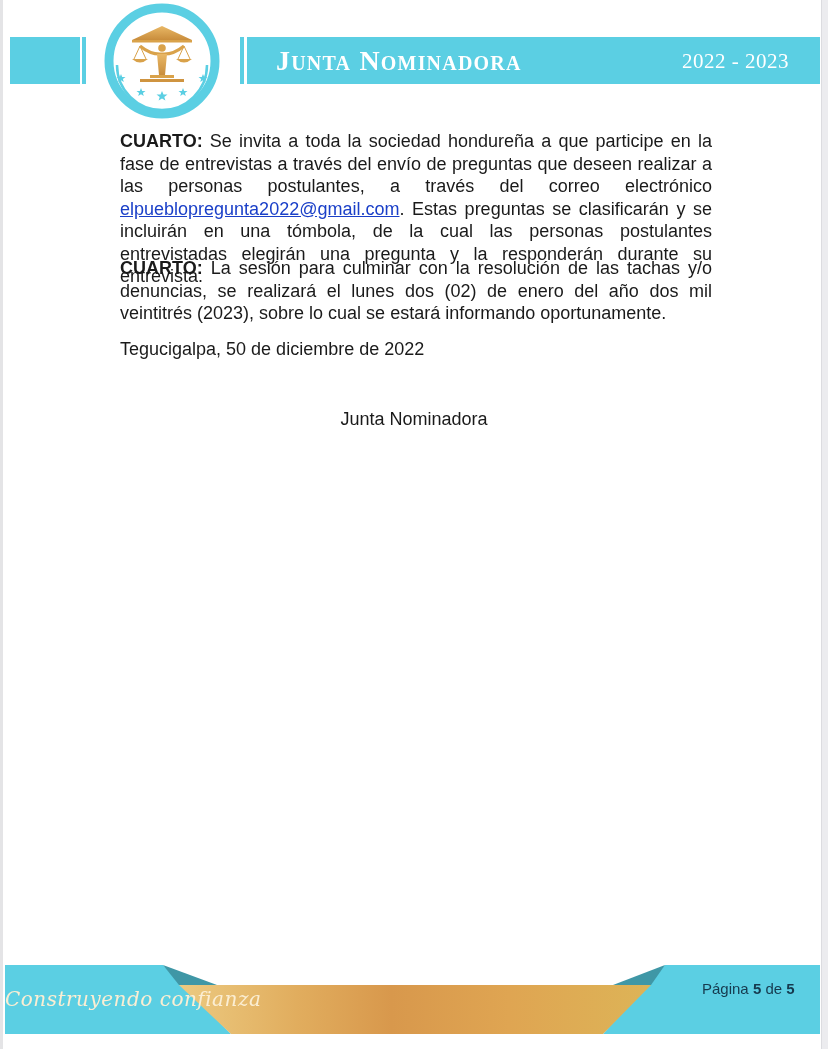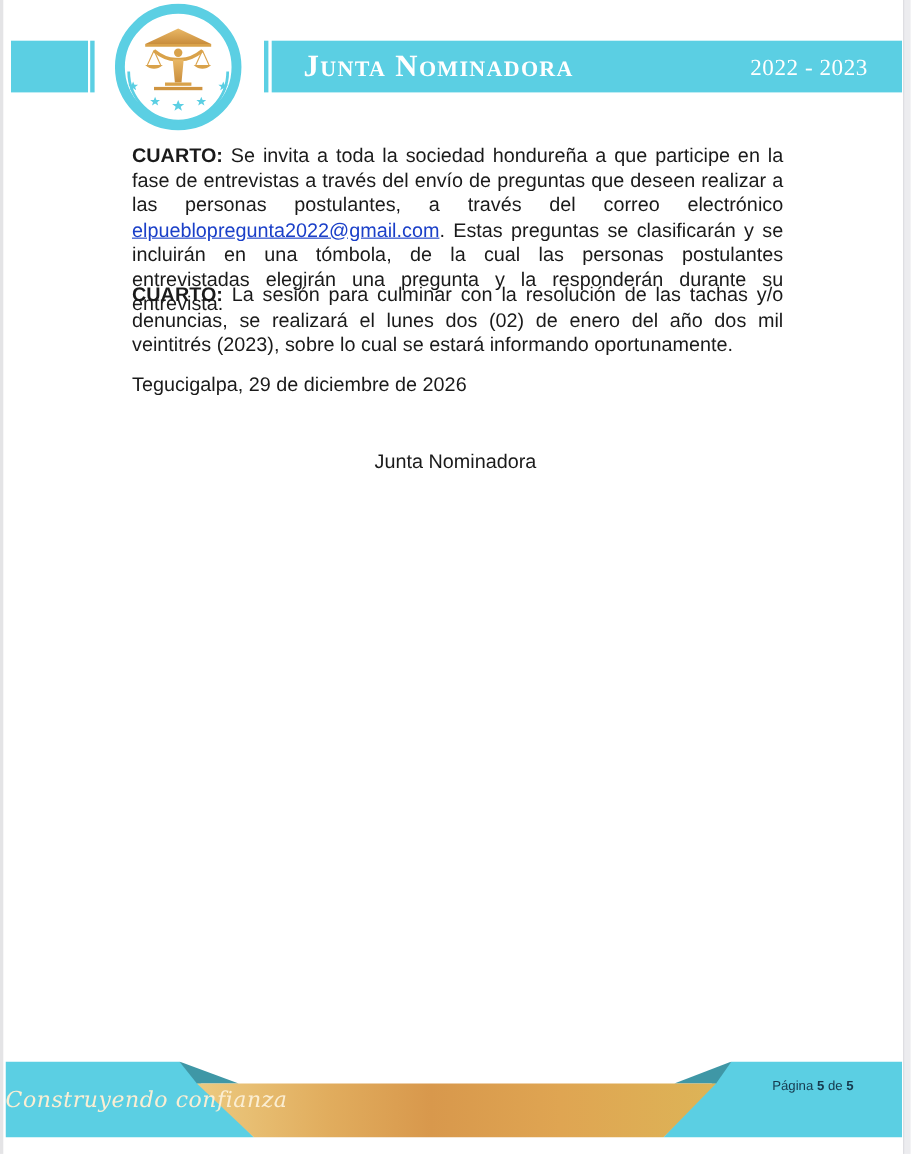--- a/index.html
+++ b/index.html
@@ -56,21 +56,21 @@
   .ftr-svg { position: absolute; left: 0; top: 0; }
   .ftr-slogan {
     position: absolute; left: 0; width: 815px; top: 22px; text-align: left;
     font-family: "DejaVu Serif", "Liberation Serif", serif; font-style: italic;
     font-size: 20px; color: #fbeed3; letter-spacing: 0.5px;
     padding-left: 0px;
   }
   .ftr-page {
     position: absolute; left: 697px; top: 15px;
     font-family: "Liberation Sans", "DejaVu Sans", sans-serif;
-    font-size: 12px; color: #163a4e;
+    font-size: 15px; color: #163a4e;
   }
   .ftr-page b { font-weight: bold; }
 </style>
 </head>
 <body>
 
 <div class="page-edge-left"></div>
 <div class="page-edge-right"></div>
 
 <div>
@@ -128,21 +128,21 @@
 </div>
 
 <div class="body-text p-cuarto">
   <b>CUARTO:</b><span> Se invita a toda la sociedad hondureña a que participe en la fase de entrevistas a través del envío de preguntas que deseen realizar a las personas postulantes, a través del correo electrónico </span><a class="email-link">elpueblopregunta2022@gmail.com</a><span>. Estas preguntas se clasificarán y se incluirán en una tómbola, de la cual las personas postulantes entrevistadas elegirán una pregunta y la responderán durante su entrevista.</span>
 </div>
 
 <div class="body-text p-quinto">
   <b>CUARTO:</b><span> La sesión para culminar con la resolución de las tachas y/o denuncias, se realizará el lunes dos (02) de enero del año dos mil veintitrés (2023), sobre lo cual se estará informando oportunamente.</span>
 </div>
 
-<div class="body-text p-date">Tegucigalpa, 29 de diciembre de 2026</div>
+<div class="body-text p-date">Tegucigalpa, 50 de diciembre de 2022</div>
 
 <div class="signature">Junta Nominadora</div>
 
 <div class="ftr">
   <svg class="ftr-svg" width="815" height="69" viewBox="0 0 815 69">
     <defs>
       <linearGradient id="ribbonGold" x1="0" y1="0" x2="1" y2="0">
         <stop offset="0" stop-color="#ecca80"></stop>
         <stop offset="0.25" stop-color="#e1ad5e"></stop>
         <stop offset="0.45" stop-color="#d8984c"></stop>

